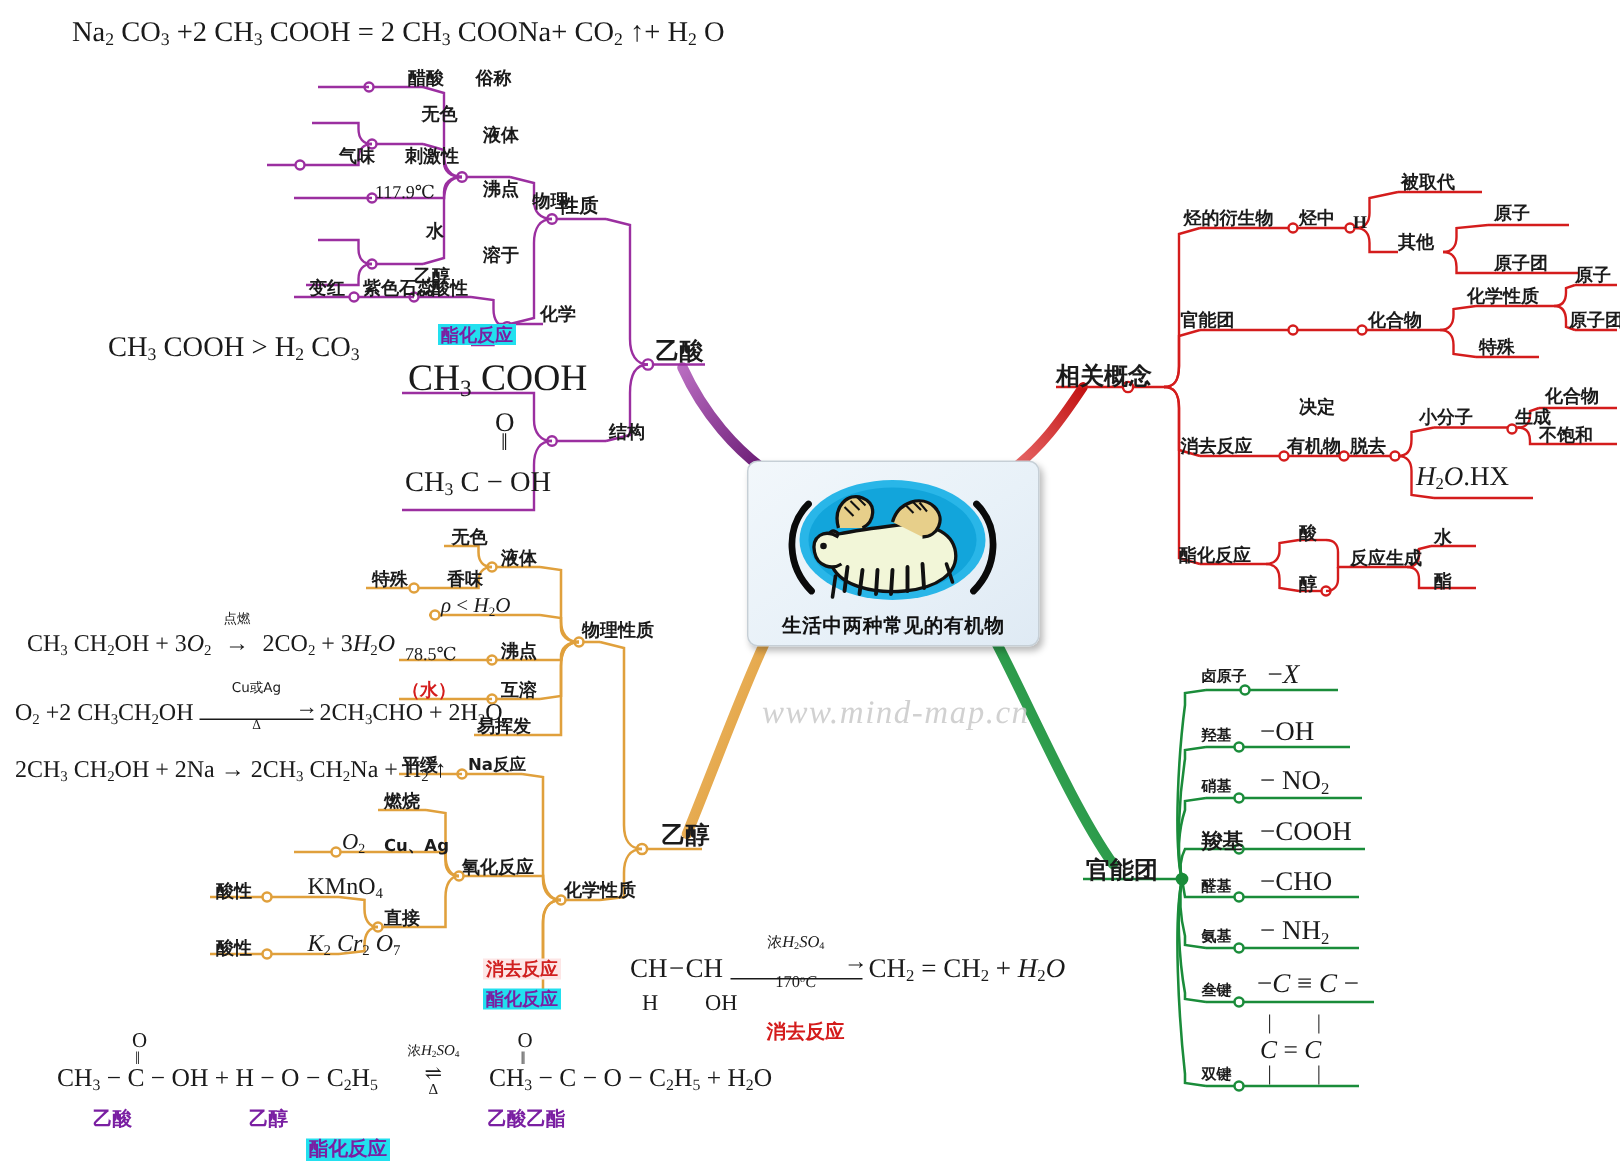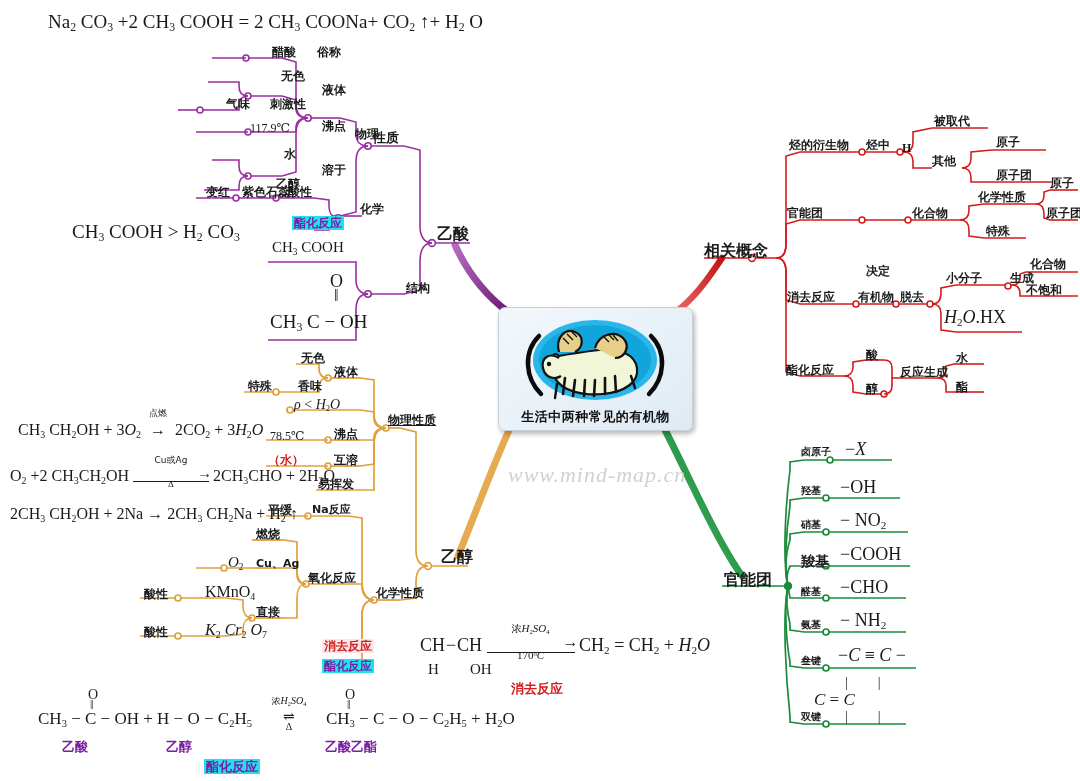--- a/index.html
+++ b/index.html
@@ -349,21 +349,21 @@
   <div class="lbl cn" style="left:242px;top:186px;font-size:12px;">紫色石蕊</div>
   <div class="lbl cn" style="left:206px;top:186px;font-size:12px;">变红</div>
 
   <div class="lbl cn" style="left:292px;top:217px;font-size:12px;">
     <span class="hl-cyan">酯化反应</span>
   </div>
 
   <div class="lbl eq" style="left:72px;top:222px;font-size:19px;">
     CH<sub>3</sub> COOH &gt; H<sub>2</sub> CO<sub>3</sub>
   </div>
-  <div class="lbl eq" style="left:272px;top:240px;font-size:15px;">
+  <div class="lbl eq" style="left:272px;top:240px;font-size:25px;">
     CH<sub>3</sub> COOH
   </div>
   <div class="lbl eq" style="left:330px;top:272px;font-size:18px;">O</div>
   <div class="lbl eq" style="left:334px;top:288px;font-size:16px;">‖</div>
   <div class="lbl eq" style="left:270px;top:312px;font-size:19px;">
     CH<sub>3</sub> C − OH
   </div>
 
   <div class="lbl cn" style="left:704px;top:243px;font-size:16px;">相关概念</div>
 
@@ -393,21 +393,21 @@
   <div class="lbl eq" style="left:944px;top:308px;font-size:18px;"><i>H</i><sub>2</sub><i>O</i>.HX</div>
 
   <div class="lbl cn" style="left:786px;top:364px;font-size:12px;">酯化反应</div>
   <div class="lbl cn" style="left:866px;top:349px;font-size:12px;">酸</div>
   <div class="lbl cn" style="left:866px;top:383px;font-size:12px;">醇</div>
   <div class="lbl cn" style="left:900px;top:366px;font-size:12px;">反应生成</div>
   <div class="lbl cn" style="left:956px;top:352px;font-size:12px;">水</div>
   <div class="lbl cn" style="left:956px;top:381px;font-size:12px;">酯</div>
 
   <div class="lbl cn" style="left:441px;top:549px;font-size:16px;">乙醇</div>
-  <div class="lbl cn" style="left:388px;top:414px;font-size:12px;text-decoration:underline;">物理性质</div>
+  <div class="lbl cn" style="left:388px;top:414px;font-size:12px;">物理性质</div>
   <div class="lbl cn" style="left:376px;top:587px;font-size:12px;">化学性质</div>
 
   <div class="lbl cn" style="left:334px;top:366px;font-size:12px;">液体</div>
   <div class="lbl cn" style="left:301px;top:352px;font-size:12px;">无色</div>
   <div class="lbl cn" style="left:298px;top:380px;font-size:12px;">香味</div>
   <div class="lbl cn" style="left:248px;top:380px;font-size:12px;">特殊</div>
   <div class="lbl eq" style="left:294px;top:398px;font-size:14px;"><i>ρ</i> &lt; <i>H</i><sub>2</sub><i>O</i></div>
   <div class="lbl cn" style="left:334px;top:428px;font-size:12px;">沸点</div>
   <div class="lbl eq" style="left:270px;top:430px;font-size:12px;">78.5℃</div>
   <div class="lbl cn" style="left:334px;top:454px;font-size:12px;">互溶</div>
@@ -506,16 +506,16 @@
   <div class="lbl eq" style="left:840px;top:578px;font-size:18px;">−CHO</div>
 
   <div class="lbl cn" style="left:801px;top:620px;font-size:10px;">氨基</div>
   <div class="lbl eq" style="left:840px;top:611px;font-size:18px;">− NH<sub>2</sub></div>
 
   <div class="lbl cn" style="left:801px;top:656px;font-size:10px;">叁键</div>
   <div class="lbl eq" style="left:838px;top:646px;font-size:18px;">−<i>C</i> ≡ <i>C</i> −</div>
 
   <div class="lbl cn" style="left:801px;top:712px;font-size:10px;">双键</div>
   <div class="lbl eq" style="left:845px;top:676px;font-size:14px;">|<span style="display:inline-block;width:30px;"></span>|</div>
-  <div class="lbl eq" style="left:814px;top:691px;font-size:17px;text-align:center;"><i>C</i> = <i>C</i></div>
+  <div class="lbl eq" style="left:840px;top:691px;font-size:17px;text-align:center;"><i>C</i> = <i>C</i></div>
   <div class="lbl eq" style="left:845px;top:710px;font-size:14px;">|<span style="display:inline-block;width:30px;"></span>|</div>
 
 </div>
 
 </body></html>

